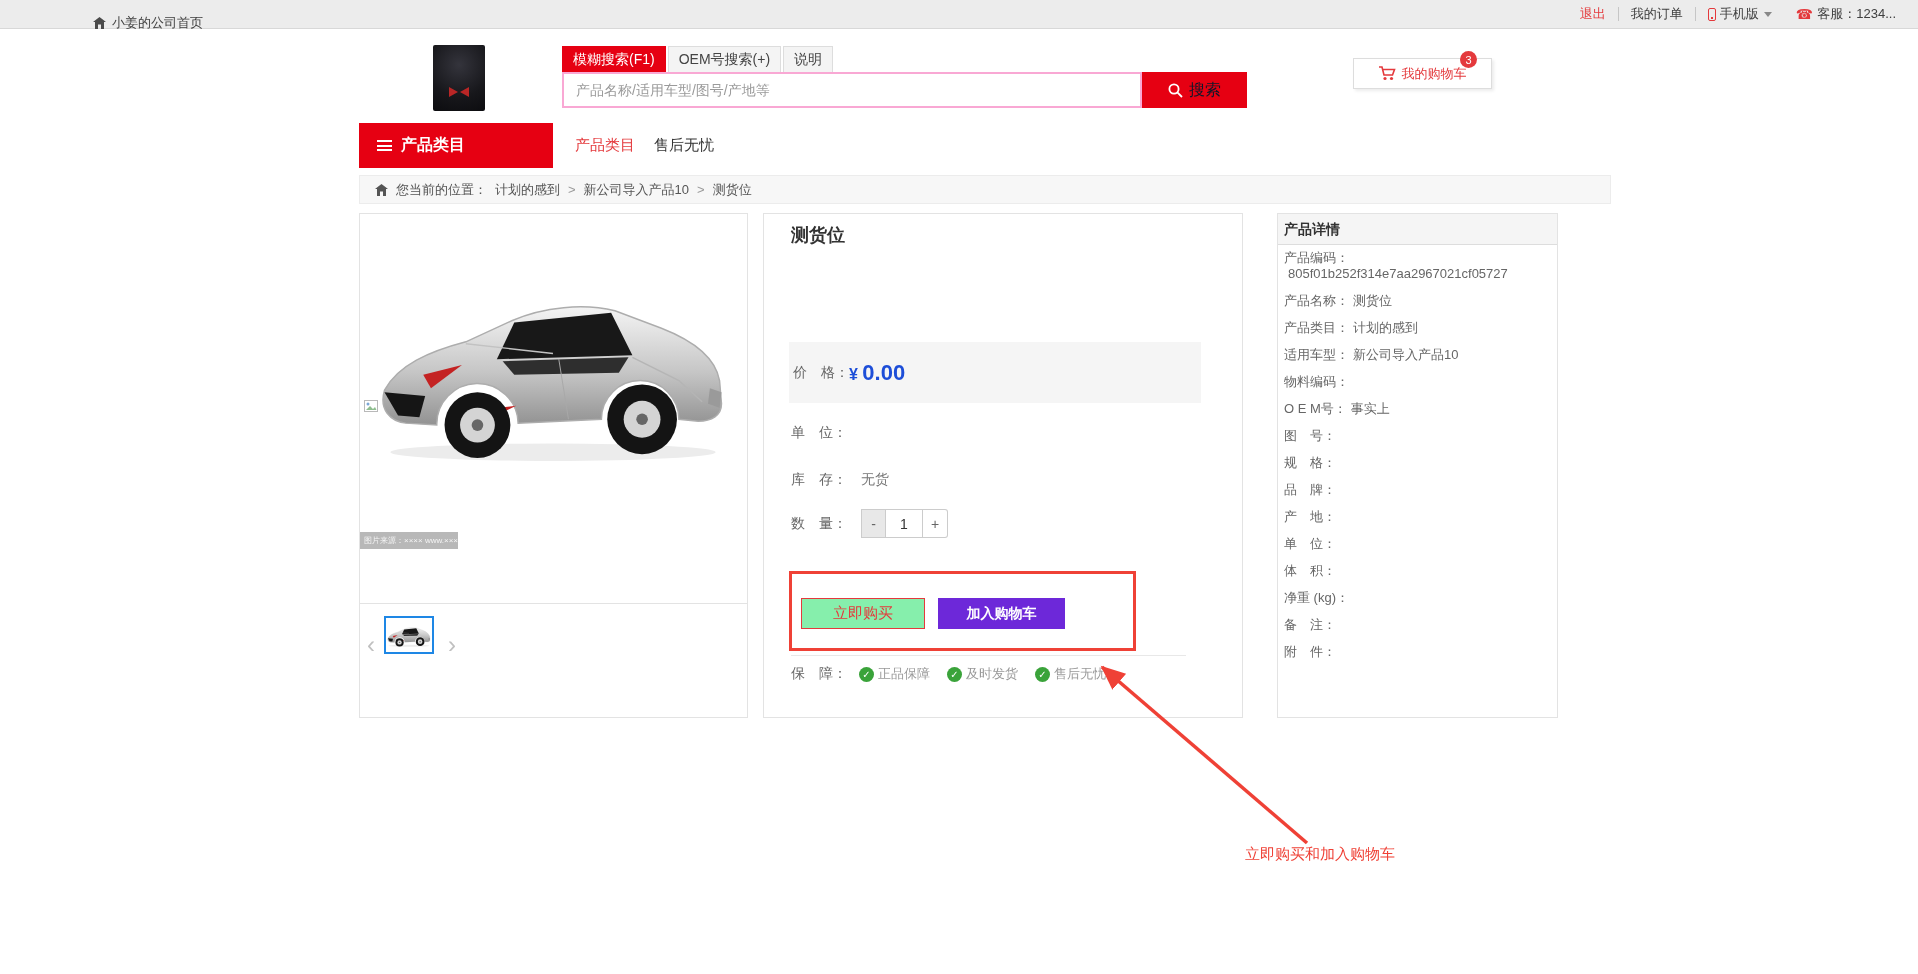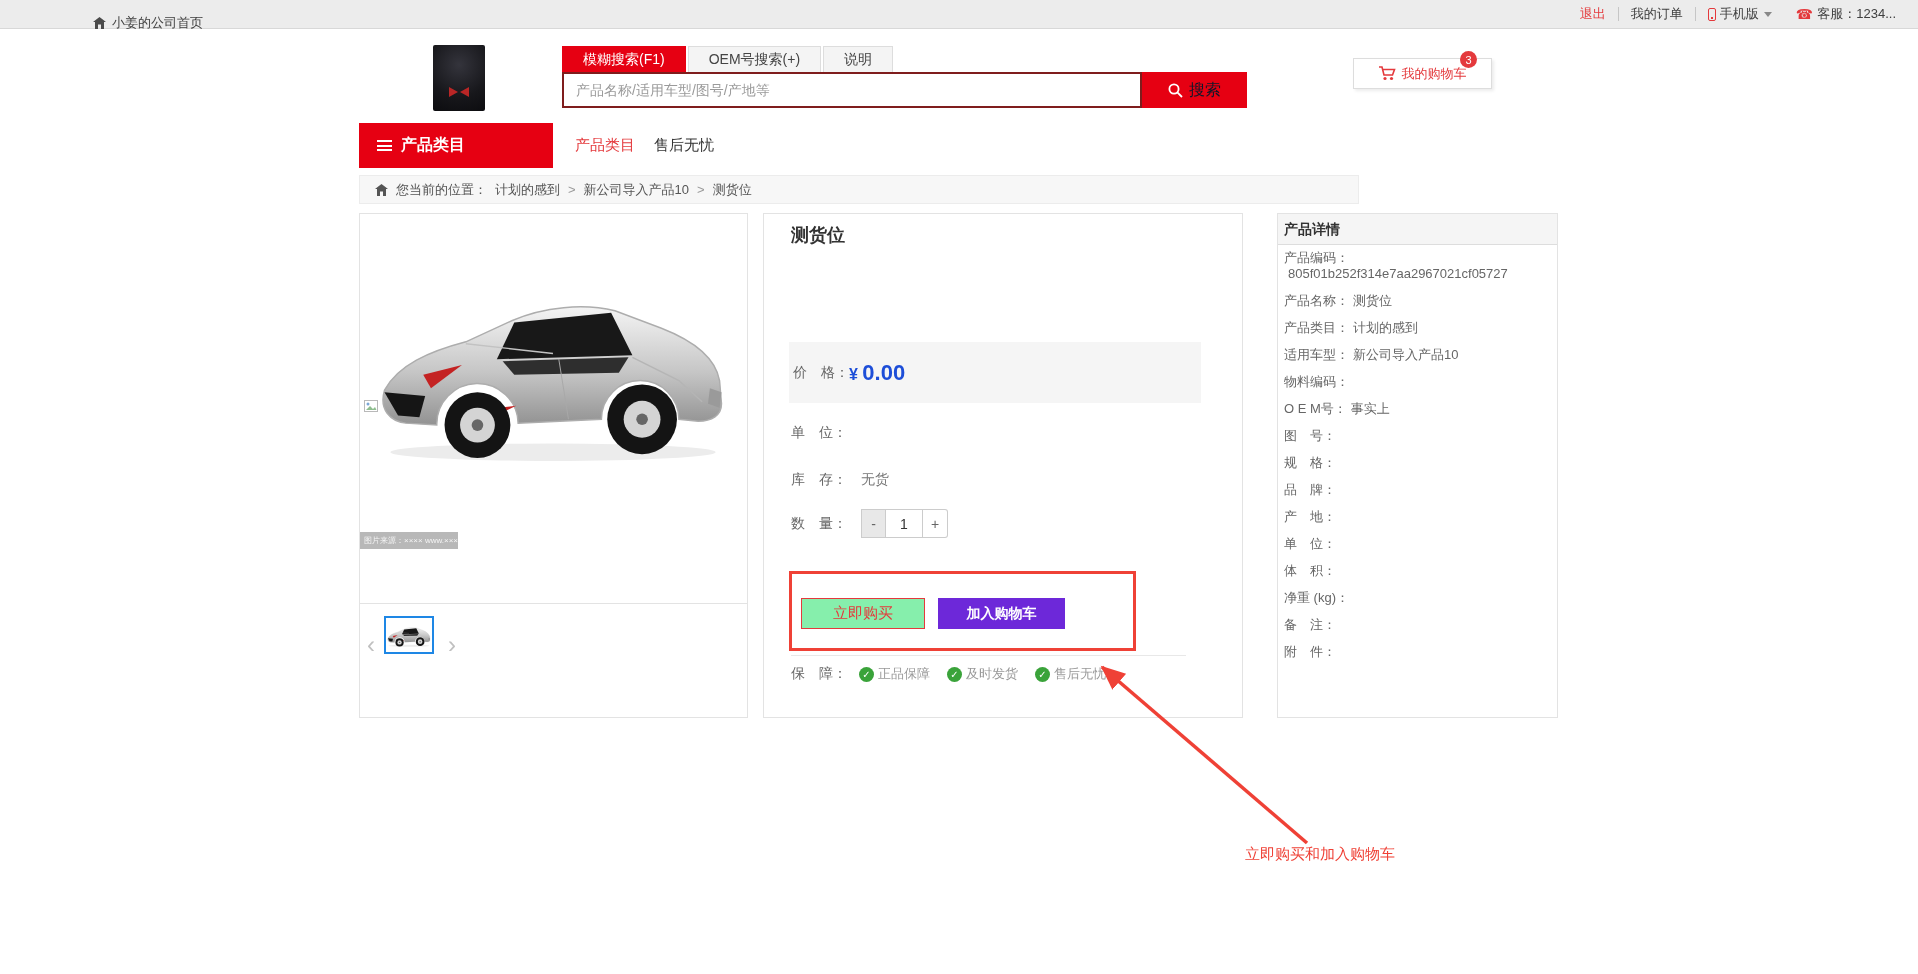--- a/index.html
+++ b/index.html
@@ -21,25 +21,25 @@
   .phone-shape { width:8px; height:13px; border:1.5px solid #e4393c; border-radius:2px; margin-right:4px; position:relative; }
   .phone-shape::after { content:""; position:absolute; left:2px; bottom:1px; width:2px; height:1.5px; background:#e4393c; }
   .tel-glyph { color:#e4393c; font-size:14px; margin-right:4px; font-family:"DejaVu Sans", sans-serif; }
   .home-glyph svg { display:block; }
 
   
   .logo { position:absolute; left:433px; top:45px; width:52px; height:66px; border-radius:2px;
           background: radial-gradient(circle at 50% 30%, #34343c 0%, #17171b 60%, #0c0c0f 100%);
           display:flex; align-items:flex-end; justify-content:center; padding-bottom:14px; }
   .search-tabs { position:absolute; left:562px; top:46px; display:flex; height:26px; }
-  .s-tab { display:flex; align-items:center; padding:0 20px; font-size:14px; color:#444;
+  .s-tab { display:flex; align-items:center; padding:0 10px; font-size:14px; color:#444;
            background:#f4f4f4; border:1px solid #ddd; border-bottom:none; margin-right:2px; cursor:pointer; }
   .s-tab.active { background:#e60012; color:#fff; border-color:#e60012; }
   .search-input { position:absolute; left:562px; top:72px; width:580px; height:36px;
-                  border:2px solid #7f1d1d; padding:0 12px; font-size:14px; color:#333; outline:none; }
+                  border:2px solid #f9a8d4; padding:0 12px; font-size:14px; color:#333; outline:none; }
   .search-input::placeholder { color:#9a9a9a; }
   .search-btn { position:absolute; left:1142px; top:72px; width:105px; height:36px; background:#e60012;
                 color:#0f172a; font-size:16px; border:none; display:flex; align-items:center; justify-content:center;
                 gap:6px; cursor:pointer; }
   .cart-box { position:absolute; left:1353px; top:58px; width:139px; height:31px; background:#fff;
               border:1px solid #ddd; box-shadow:2px 2px 3px rgba(0,0,0,0.08);
               display:flex; align-items:center; justify-content:center; gap:6px;
               color:#e4393c; font-size:13px; cursor:pointer; }
   .cart-badge { position:absolute; left:1460px; top:51px; width:17px; height:17px; border-radius:50%;
                 background:#e4393c; color:#fff; font-size:11px; display:flex; align-items:center;
@@ -49,21 +49,21 @@
   .nav-block { position:absolute; left:359px; top:123px; width:194px; height:45px; background:#e60012;
                color:#fff; display:flex; align-items:center; padding-left:18px; gap:9px;
                font-size:16px; font-weight:bold; cursor:pointer; }
   .burger { width:15px; height:11px; display:flex; flex-direction:column; justify-content:space-between; }
   .burger i { display:block; height:2px; background:#fff; }
   .nav-tab { position:absolute; top:123px; height:45px; display:flex; align-items:center; font-size:15px; cursor:pointer; }
   .nav-tab.cat { left:575px; color:#e4393c; }
   .nav-tab.tag { left:654px; color:#333; }
 
   
-  .crumb { position:absolute; left:359px; top:175px; width:1000px; height:29px; background:#f7f7f7;
+  .crumb { position:absolute; left:359px; top:175px; width:1252px; height:29px; background:#f7f7f7;
            border:1px solid #ececec; display:flex; align-items:center; padding-left:15px; gap:8px;
            font-size:13px; color:#555; }
   .crumb-sep { color:#999; }
 
   
   .left-box  { position:absolute; left:359px; top:213px; width:389px; height:505px; border:1px solid #e3e3e3; background:#fff; }
   .img-area  { position:absolute; left:0; top:0; width:387px; height:390px; border-bottom:1px solid #e3e3e3; overflow:hidden; }
   .car-main  { position:absolute; left:9px; top:50px; }
   .broken-ico { position:absolute; left:4px; top:186px; }
   .watermark { position:absolute; left:0px; top:318px; width:98px; height:17px; background:rgba(125,125,125,0.55);

